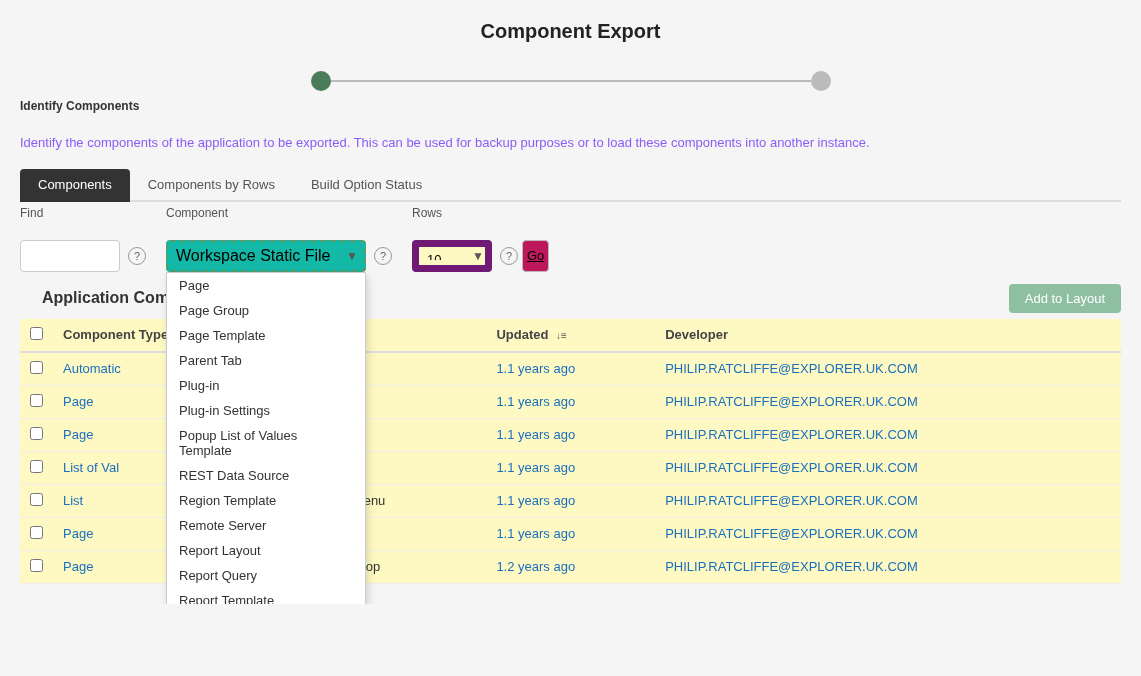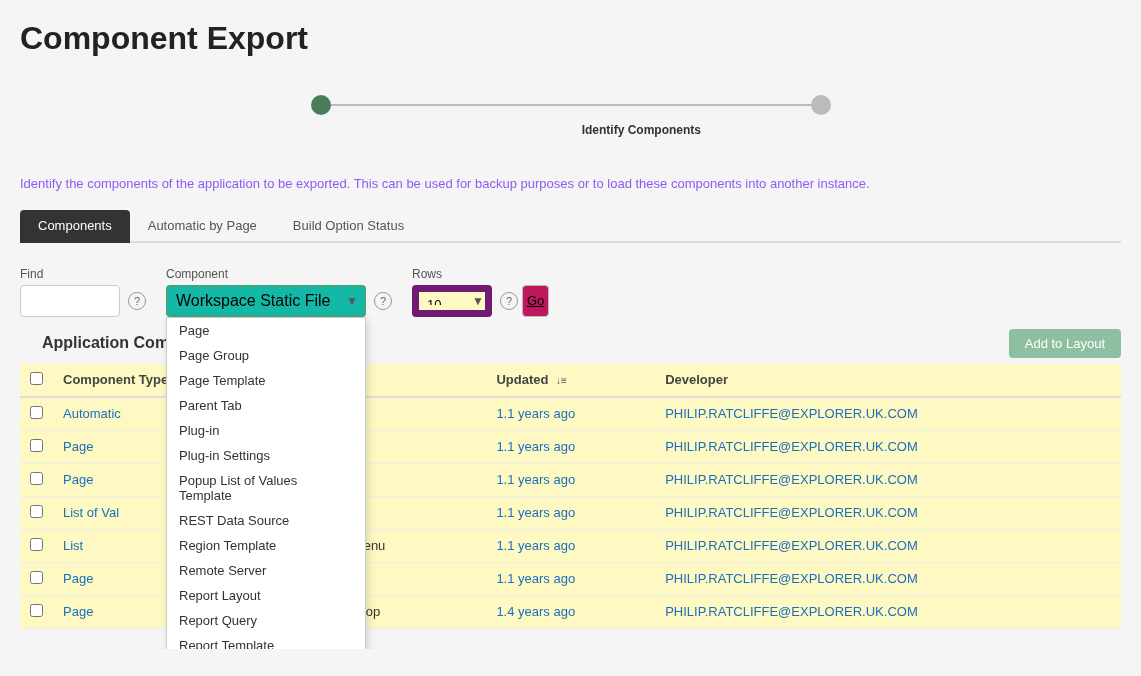--- a/index.html
+++ b/index.html
@@ -8,37 +8,37 @@
       background: #f5f5f5;
       font-size: 13px;
       color: #333;
     }
     .page-container {
       max-width: 1141px;
       margin: 0 auto;
       padding: 20px;
     }
     .page-title {
-      text-align: left;
-      font-size: 32px;
+      text-align: center;
+      font-size: 20px;
       font-weight: bold;
-      margin-bottom: 38px;
+      margin-bottom: 28px;
       color: #222;
     }
     .description {
       font-size: 13px;
       color: #8b5cf6;
       margin-bottom: 16px;
       line-height: 1.5;
     }
     .tabs {
       display: flex;
       gap: 0;
       border-bottom: 2px solid #ddd;
-      margin-bottom: 24px;
+      margin-bottom: 4px;
     }
     .tab {
       padding: 8px 18px;
       cursor: pointer;
       font-size: 13px;
       border: none;
       background: none;
       color: #555;
       border-bottom: 2px solid transparent;
       margin-bottom: -2px;
@@ -50,21 +50,21 @@
     }
     .filter-row {
       display: flex;
       align-items: flex-end;
       gap: 20px;
       margin-bottom: 12px;
     }
     .filter-group {
       display: flex;
       flex-direction: column;
-      gap: 4px;
+      gap: 20px;
     }
     .filter-label {
       font-size: 12px;
       color: #555;
     }
     .filter-input {
       border: 1px solid #ccc;
       border-radius: 4px;
       padding: 5px 8px;
       font-size: 13px;
@@ -217,22 +217,22 @@
     .step-dot.empty {
       background: #bbb;
     }
     .step-connector {
       width: 480px;
       height: 2px;
       background: #bbb;
     }
     .stepper-labels {
       display: flex;
-      justify-content: flex-end;
-      margin-bottom: 37px;
+      justify-content: flex-start;
+      margin-bottom: 20px;
     }
     .step1-label {
       text-align: center;
       font-size: 12px;
       font-weight: bold;
       margin-right: 420px;
     }
     .step2-label {
       text-align: center;
       font-size: 12px;
@@ -253,21 +253,21 @@
   </div>
   <div class="stepper-labels">
     <span class="step1-label">Identify Components</span>
     <span class="step2-label"></span>
   </div>
 
   <p class="description">Identify the components of the application to be exported. This can be used for backup purposes or to load these components into another instance.</p>
 
   <div class="tabs">
     <button class="tab active">Components</button>
-    <button class="tab">Automatic by Page</button>
+    <button class="tab">Components by Rows</button>
     <button class="tab">Build Option Status</button>
   </div>
 
   <div class="filter-row">
     <div class="filter-group">
       <label class="filter-label">Find</label>
       <div style="display:flex;align-items:center;gap:4px;">
         <input class="filter-input" type="text" style="">
         <span class="help-icon">?</span>
       </div>
@@ -406,18 +406,18 @@
           <td class="checkbox-cell"><input type="checkbox" style=""></td>
           <td><a href="#" class="link-blue">Page</a></td>
           <td></td>
           <td><a href="#" class="link-blue">1.1 years ago</a></td>
           <td><a href="#" class="link-blue">PHILIP.RATCLIFFE@EXPLORER.UK.COM</a></td>
         </tr>
         <tr>
           <td class="checkbox-cell"><input type="checkbox" style=""></td>
           <td><a href="#" class="link-blue">Page</a></td>
           <td>al Page - Desktop</td>
-          <td><a href="#" class="link-blue">1.4 years ago</a></td>
+          <td><a href="#" class="link-blue">1.2 years ago</a></td>
           <td><a href="#" class="link-blue">PHILIP.RATCLIFFE@EXPLORER.UK.COM</a></td>
         </tr>
       </tbody>
   </table>
 </div>
 
 </body></html>

